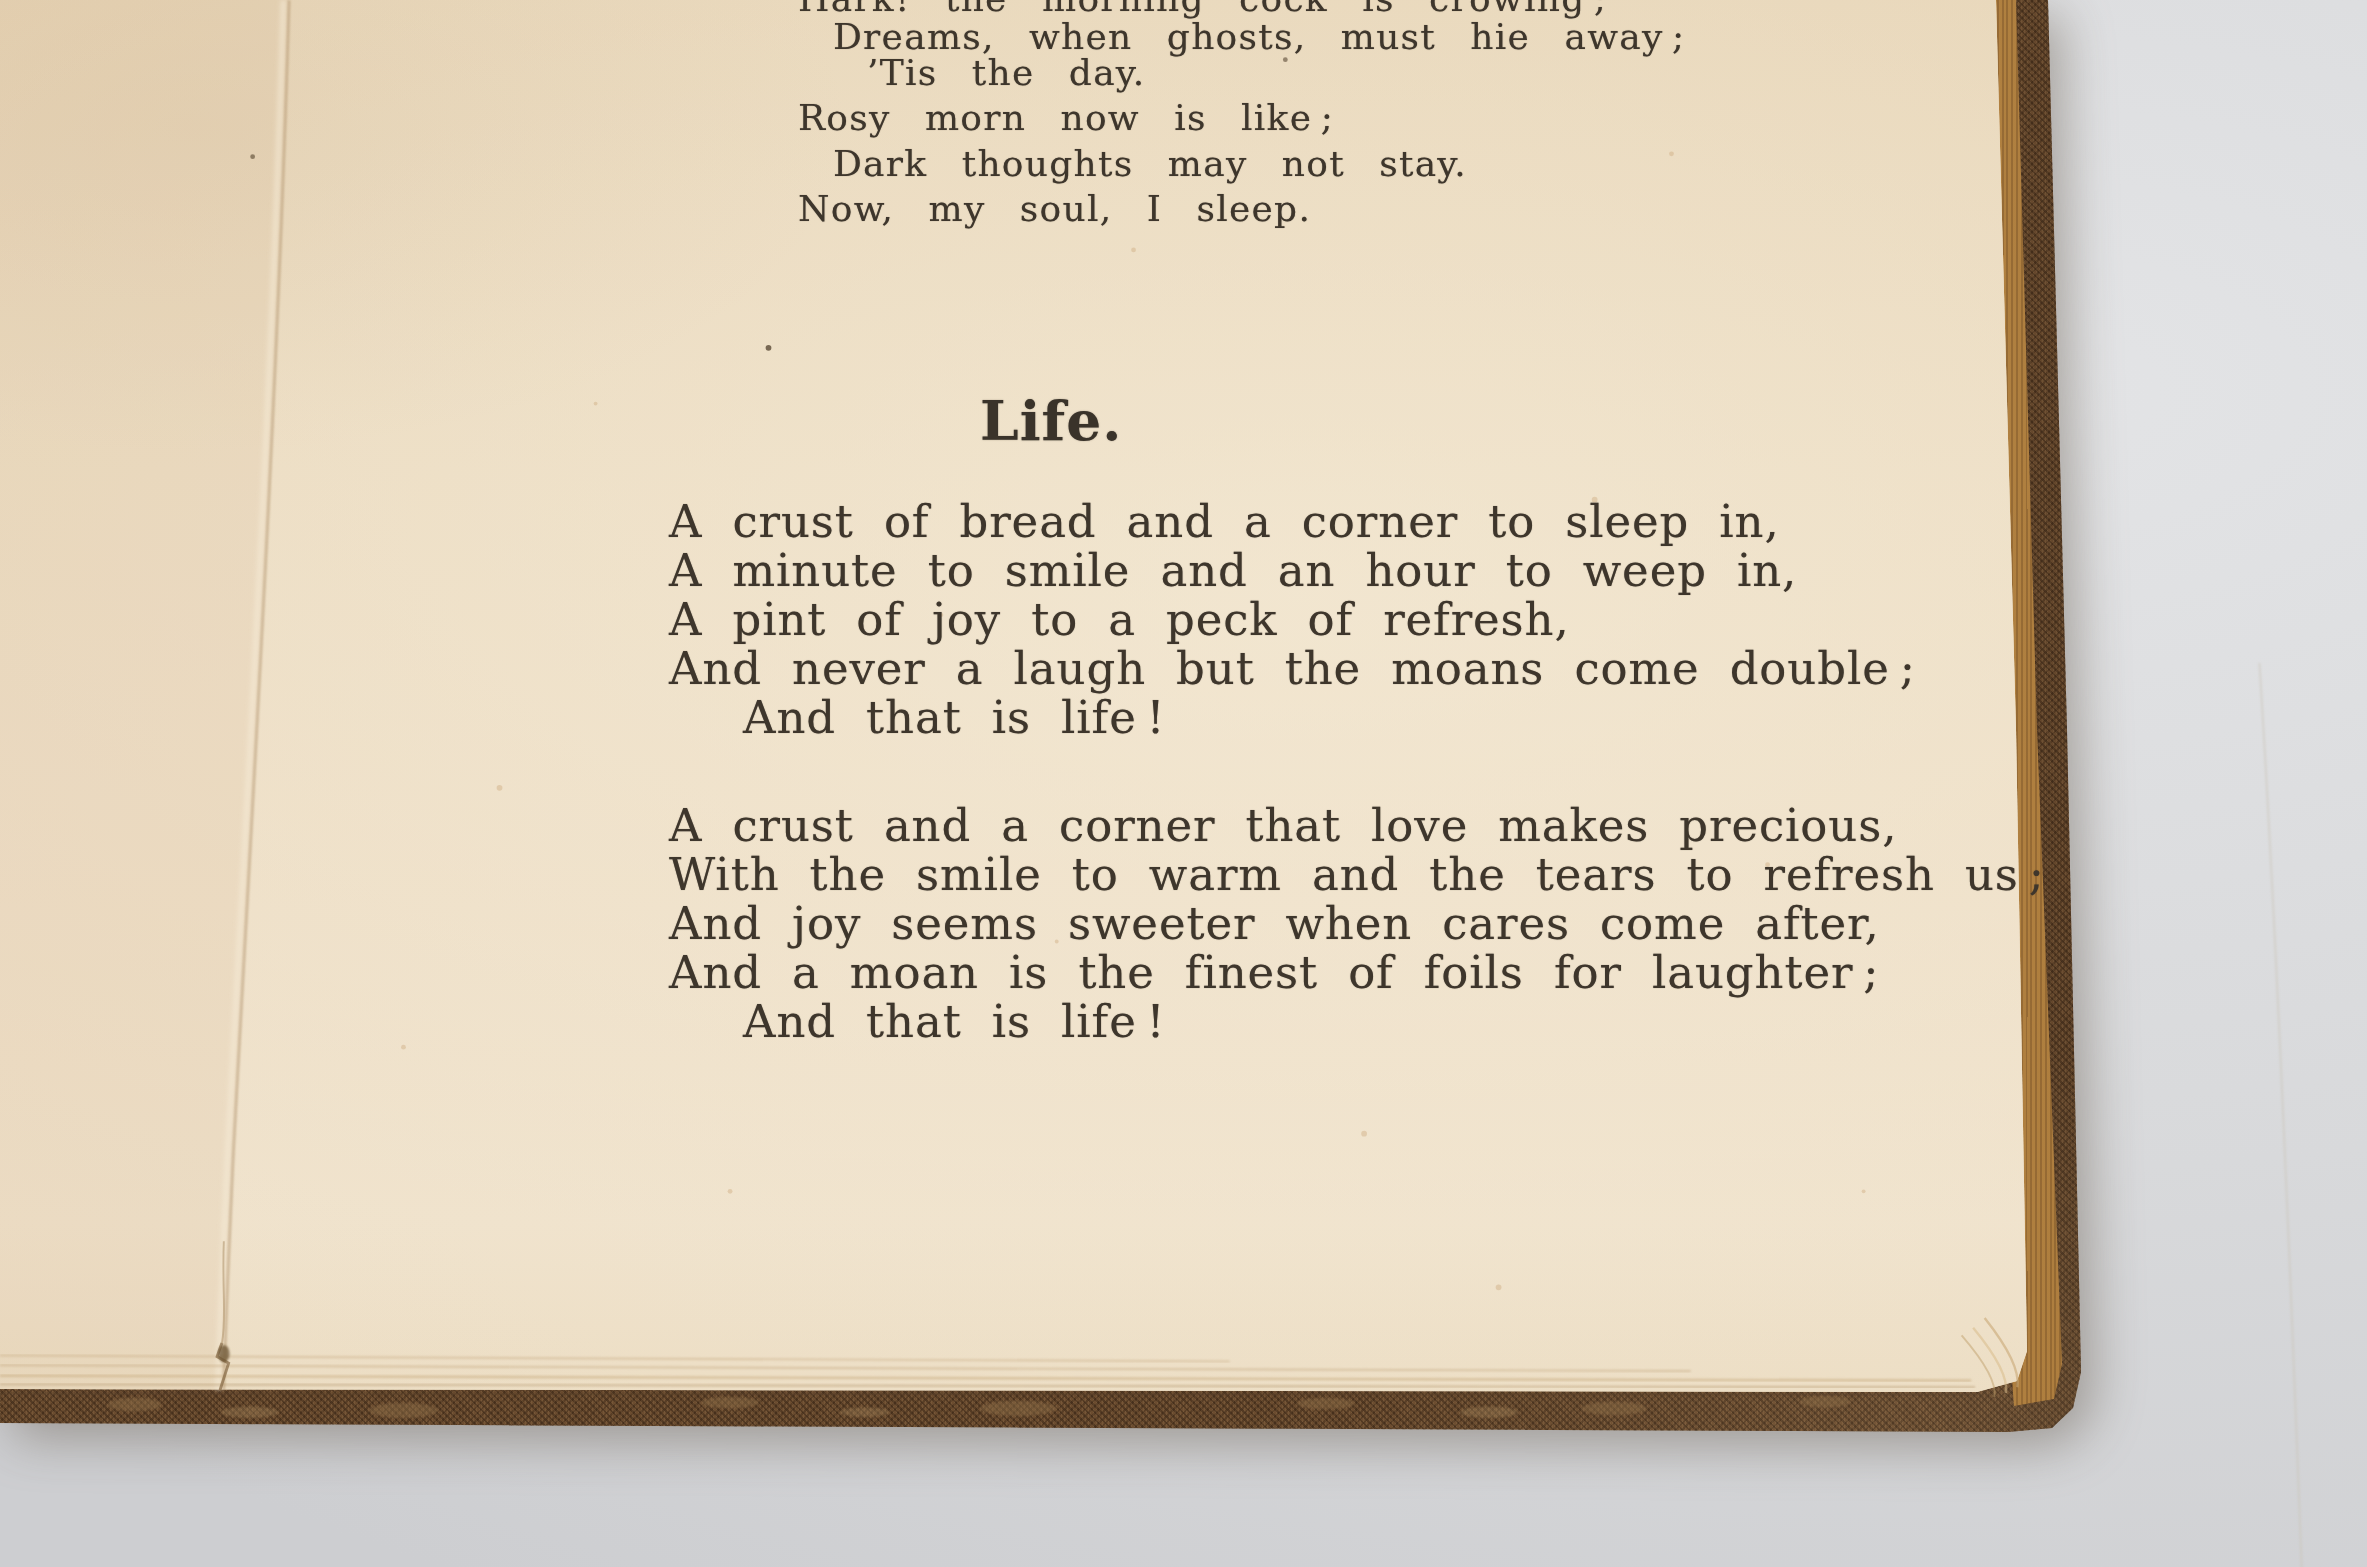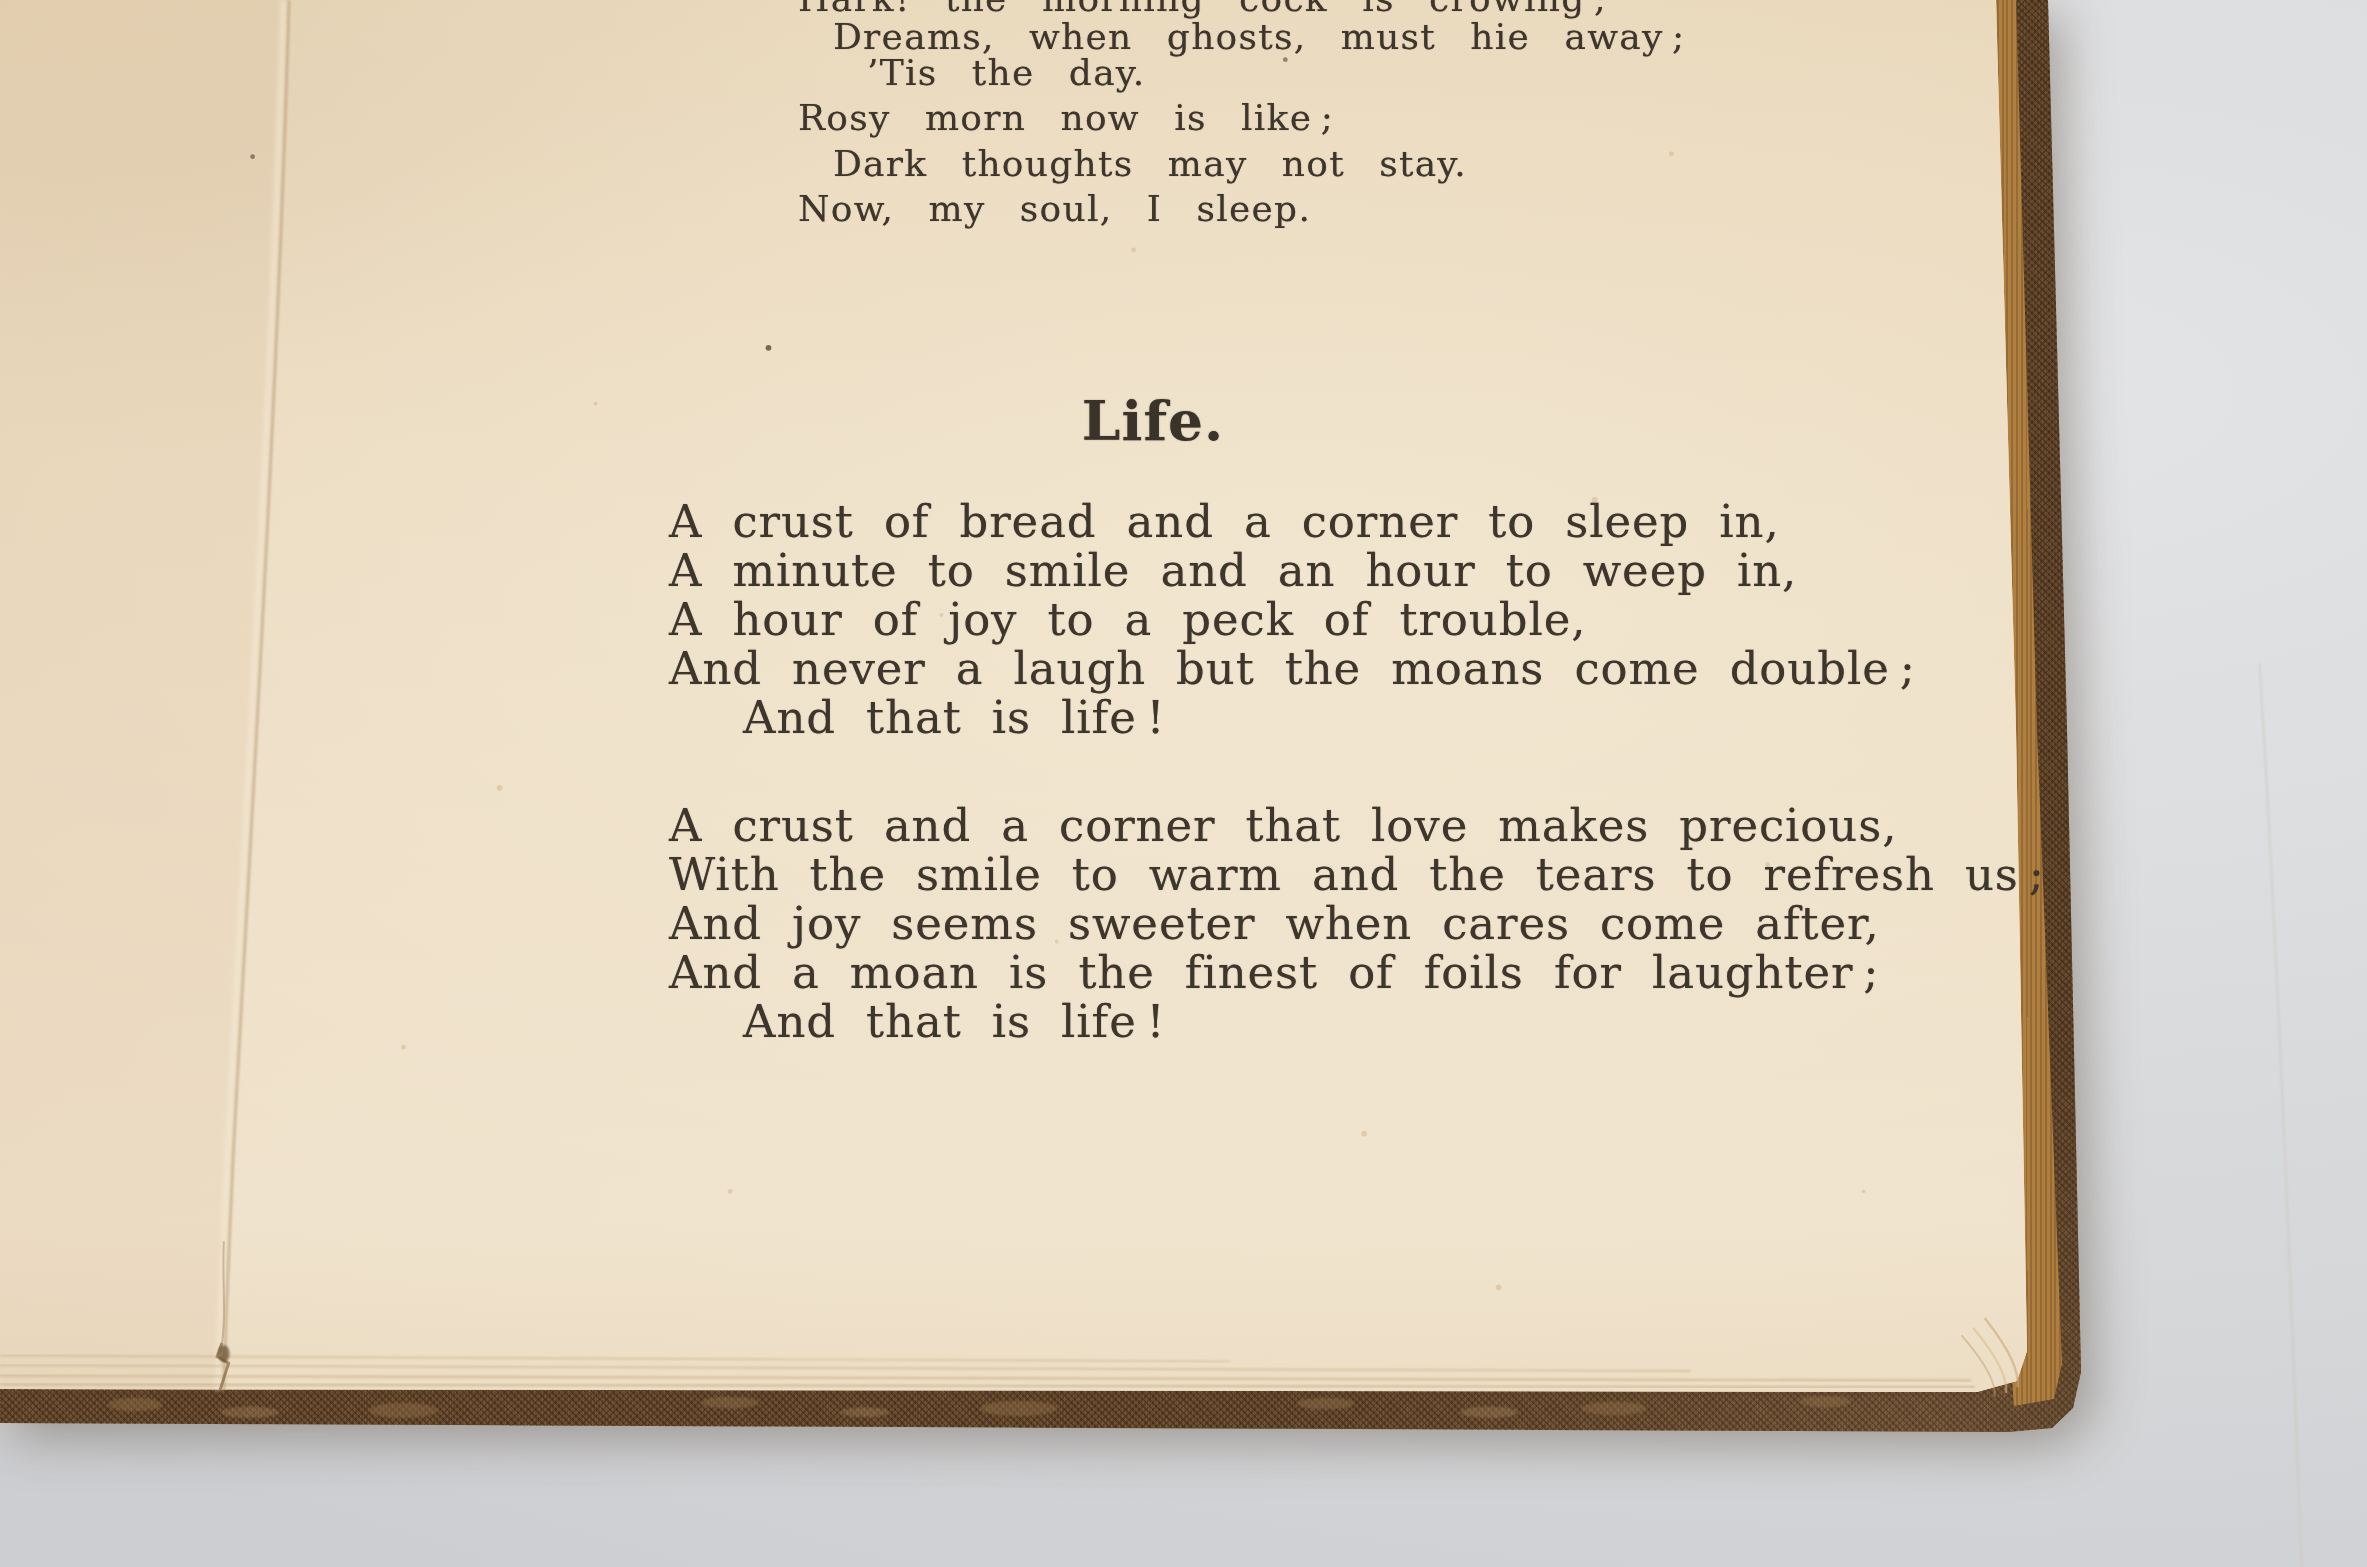--- a/index.html
+++ b/index.html
@@ -63,21 +63,21 @@
   .prev-poem .ln:nth-child(1){top:-19px;left:0;}
   .prev-poem .ln:nth-child(2){top:19px;left:35px;}
   .prev-poem .ln:nth-child(3){top:55px;left:69px;}
   .prev-poem .ln:nth-child(4){top:100px;left:0;}
   .prev-poem .ln:nth-child(5){top:146px;left:35px;}
   .prev-poem .ln:nth-child(6){top:191px;left:0;}
   .prev-poem .ln:nth-child(7){top:237px;left:0;}
 
   .title{
     position:absolute;left:980px;top:388px;width:346px;margin:0;
-    text-align:center;font-size:55px;font-weight:bold;letter-spacing:1px;
+    text-align:left;font-size:55px;font-weight:bold;letter-spacing:1px;
     color:#3a332a;text-shadow:0 0 1.4px rgba(58,50,40,.5);
   }
 
   .stanza{
     position:absolute;left:669px;white-space:nowrap;
     font-size:45px;line-height:49px;color:var(--ink,#3e362c);
     word-spacing:.33em;letter-spacing:.02em;
     text-shadow:0 0 1px rgba(62,54,44,.55);
   }
   .s1{top:497px;}
@@ -163,21 +163,21 @@
     <div class="ln">Rosy morn now is like ;</div>
     <div class="ln">Dark thoughts may not stay.</div>
     <div class="ln">Now, my soul, I sleep.</div>
   </div>
 
   <h2 class="title">Life.</h2>
 
   <div class="stanza s1">
     <div class="line">A crust of bread and a corner to sleep in,</div>
     <div class="line">A minute to smile and an hour to weep in,</div>
-    <div class="line">A hour of joy to a peck of trouble,</div>
+    <div class="line">A pint of joy to a peck of refresh,</div>
     <div class="line">And never a laugh but the moans come double ;</div>
     <div class="line indent">And that is life !</div>
   </div>
 
   <div class="stanza s2">
     <div class="line">A crust and a corner that love makes precious,</div>
     <div class="line">With the smile to warm and the tears to refresh us ;</div>
     <div class="line">And joy seems sweeter when cares come after,</div>
     <div class="line">And a moan is the finest of foils for laughter ;</div>
     <div class="line indent">And that is life !</div>

